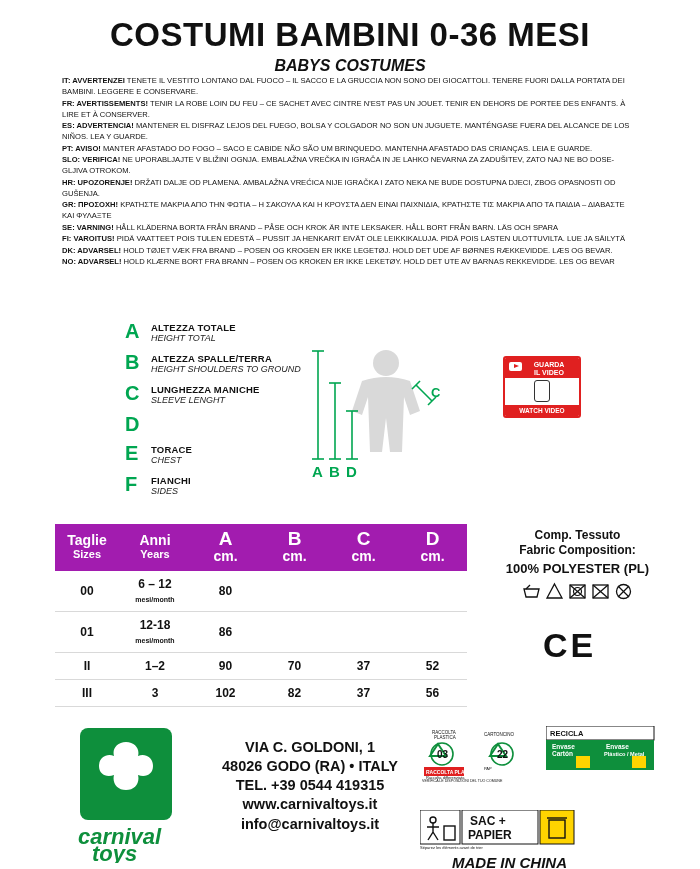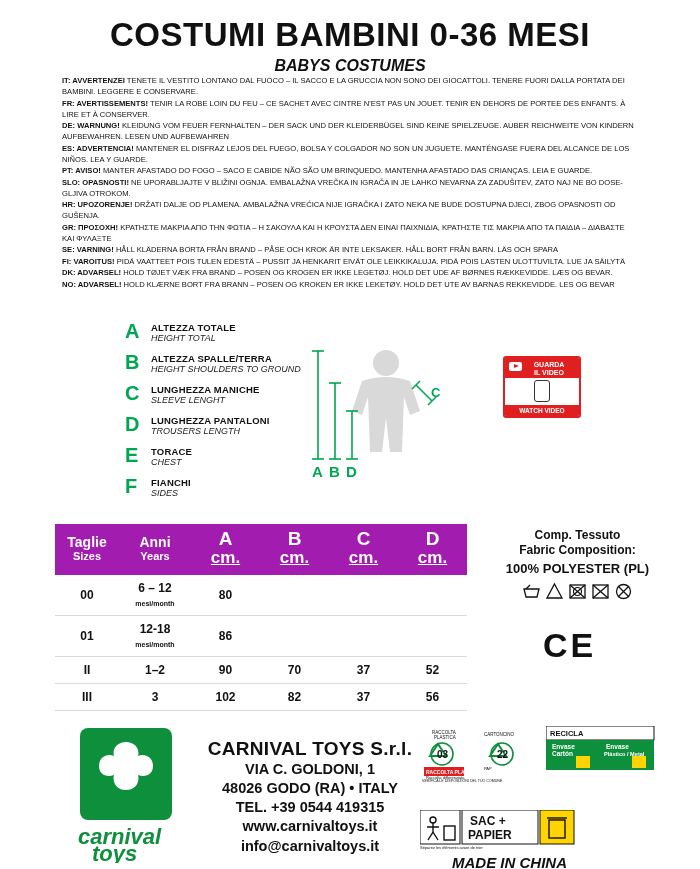--- a/index.html
+++ b/index.html
@@ -109,21 +109,21 @@
     background:#a21caf;
     color:#ffffff;
     font-weight:bold;
     padding:5px 0 7px 0;
     vertical-align:middle;
     border:none;
   }
   .th-it { font-size:14px; display:block; line-height:1.05; }
   .th-en { font-size:11px; display:block; line-height:1.1; }
   .th-letter { font-size:19px; display:block; line-height:1.05; }
-  .th-cm { font-size:17px; display:block; line-height:1.1;text-decoration:underline; }
+  .th-cm { font-size:14px; display:block; line-height:1.1; }
   table.sizes tbody td {
     border-bottom:1px solid #d9d9d9;
     text-align:center;
     font-size:12px;
     font-weight:bold;
     padding:6px 0;
     color:#111;
   }
   table.sizes tbody tr:last-child td { border-bottom:1px solid #d9d9d9; }
   .unit { font-size:7px; font-weight:bold; }
@@ -155,24 +155,23 @@
 <body>
 
 <div class="page">
 
   <div class="title">COSTUMI BAMBINI 0-36 MESI</div>
   <div class="subtitle">BABYS COSTUMES</div>
 
   <div class="warnings" id="warnings">
       <p><span class="lang">IT: AVVERTENZEI</span><span> TENETE IL VESTITO LONTANO DAL FUOCO – IL SACCO E LA GRUCCIA NON SONO DEI GIOCATTOLI. TENERE FUORI DALLA PORTATA DEI BAMBINI. LEGGERE E CONSERVARE.</span></p>
       <p><span class="lang">FR: AVERTISSEMENTS!</span><span> TENIR LA ROBE LOIN DU FEU – CE SACHET AVEC CINTRE N'EST PAS UN JOUET. TENIR EN DEHORS DE PORTEE DES ENFANTS. À LIRE ET À CONSERVER.</span></p>
-      <p><span class="lang">DE: WARNUNG!</span><span> KLEIDUNG VOM FEUER FERNHALTEN – DER SACK UND DER KLEIDERBÜGEL SIND KEINE SPIELZEUGE. AUBER REICHWEITE VON KINDERN AUFBEWAHREN. LESEN UND AUFBEWAHREN</span></p>
       <p><span class="lang">ES: ADVERTENCIA!</span><span> MANTENER EL DISFRAZ LEJOS DEL FUEGO, BOLSA Y COLGADOR NO SON UN JUGUETE. MANTÉNGASE FUERA DEL ALCANCE DE LOS NIÑOS. LEA Y GUARDE.</span></p>
       <p><span class="lang">PT: AVISO!</span><span> MANTER AFASTADO DO FOGO – SACO E CABIDE NÃO SÃO UM BRINQUEDO. MANTENHA AFASTADO DAS CRIANÇAS. LEIA E GUARDE.</span></p>
-      <p><span class="lang">SLO: OPASNOSTI!</span><span> NE UPORABLJAJTE V BLIŽINI OGNJA. EMBALAŽNA VREČKA IN IGRAČA IN JE LAHKO NEVARNA ZA ZADUŠITEV, ZATO NAJ NE BO DOSE- GLJIVA OTROKOM.</span></p>
+      <p><span class="lang">SLO: VERIFICA!</span><span> NE UPORABLJAJTE V BLIŽINI OGNJA. EMBALAŽNA VREČKA IN IGRAČA IN JE LAHKO NEVARNA ZA ZADUŠITEV, ZATO NAJ NE BO DOSE- GLJIVA OTROKOM.</span></p>
       <p><span class="lang">HR: UPOZORENJE!</span><span> DRŽATI DALJE OD PLAMENA. AMBALAŽNA VREĆICA NIJE IGRAČKA I ZATO NEKA NE BUDE DOSTUPNA DJECI, ZBOG OPASNOSTI OD GUŠENJA.</span></p>
       <p><span class="lang">GR: ΠΡΟΣΟΧΗ!</span><span> ΚΡΑΤΗΣΤΕ ΜΑΚΡΙΑ ΑΠΟ ΤΗΝ ΦΩΤΙΑ – Η ΣΑΚΟΥΛΑ ΚΑΙ Η ΚΡΟΥΣΤΑ ΔΕΝ ΕΙΝΑΙ ΠΑΙΧΝΙΔΙΑ, ΚΡΑΤΗΣΤΕ ΤΙΣ ΜΑΚΡΙΑ ΑΠΟ ΤΑ ΠΑΙΔΙΑ – ΔΙΑΒΑΣΤΕ ΚΑΙ ΦΥΛΑΞΤΕ</span></p>
       <p><span class="lang">SE: VARNING!</span><span> HÅLL KLÄDERNA BORTA FRÅN BRAND – PÅSE OCH KROK ÄR INTE LEKSAKER. HÅLL BORT FRÅN BARN. LÄS OCH SPARA</span></p>
       <p><span class="lang">FI: VAROITUS!</span><span> PIDÄ VAATTEET POIS TULEN EDESTÄ – PUSSIT JA HENKARIT EIVÄT OLE LEIKKIKALUJA. PIDÄ POIS LASTEN ULOTTUVILTA. LUE JA SÄILYTÄ</span></p>
       <p><span class="lang">DK: ADVARSEL!</span><span> HOLD TØJET VÆK FRA BRAND – POSEN OG KROGEN ER IKKE LEGETØJ. HOLD DET UDE AF BØRNES RÆKKEVIDDE. LÆS OG BEVAR.</span></p>
       <p><span class="lang">NO: ADVARSEL!</span><span> HOLD KLÆRNE BORT FRA BRANN – POSEN OG KROKEN ER IKKE LEKETØY. HOLD DET UTE AV BARNAS REKKEVIDDE. LES OG BEVAR</span></p>
     </div>
 
   <div class="measures" id="measures">
       <div class="m-row">
@@ -191,24 +190,20 @@
       </div>
       <div class="m-row">
         <div class="m-letter">C</div>
         <div class="m-text">
           <div class="m-it">LUNGHEZZA MANICHE</div>
           <div class="m-en">SLEEVE LENGHT</div>
         </div>
       </div>
       <div class="m-row">
         <div class="m-letter">D</div>
-        <div class="m-text">
-          <div class="m-it">LUNGHEZZA PANTALONI</div>
-          <div class="m-en">TROUSERS LENGTH</div>
-        </div>
       </div>
       <div class="m-row">
         <div class="m-letter">E</div>
         <div class="m-text">
           <div class="m-it">TORACE</div>
           <div class="m-en">CHEST</div>
         </div>
       </div>
       <div class="m-row">
         <div class="m-letter">F</div>
@@ -377,21 +372,20 @@
         <path d="M54 14 c-9 0 -14 7 -12 14 -8 -3 -15 2 -15 10 0 8 7 12 15 9 -2 8 3 15 12 15 9 0 14 -7 12 -15 8 3 15 -1 15 -9 0 -8 -7 -13 -15 -10 2 -7 -3 -14 -12 -14 z"></path>
       </g>
       <g fill="#0e8f3c" font-family="Liberation Sans, sans-serif" font-weight="bold" font-size="22" font-style="italic">
         <text x="6" y="116">carnival</text>
         <text x="20" y="133">toys</text>
       </g>
     </svg>
   </div>
 
   <div class="company">
-    <div class="cname">CARNIVAL TOYS S.r.l.</div>
     <div class="cline">VIA C. GOLDONI, 1</div>
     <div class="cline">48026 GODO (RA) • ITALY</div>
     <div class="cline">TEL. +39 0544 419315</div>
     <div class="cweb">www.carnivaltoys.it</div>
     <div class="cweb">info@carnivaltoys.it</div>
   </div>
 
   <div class="recycle">
     <div class="rec-row">
       <div>

